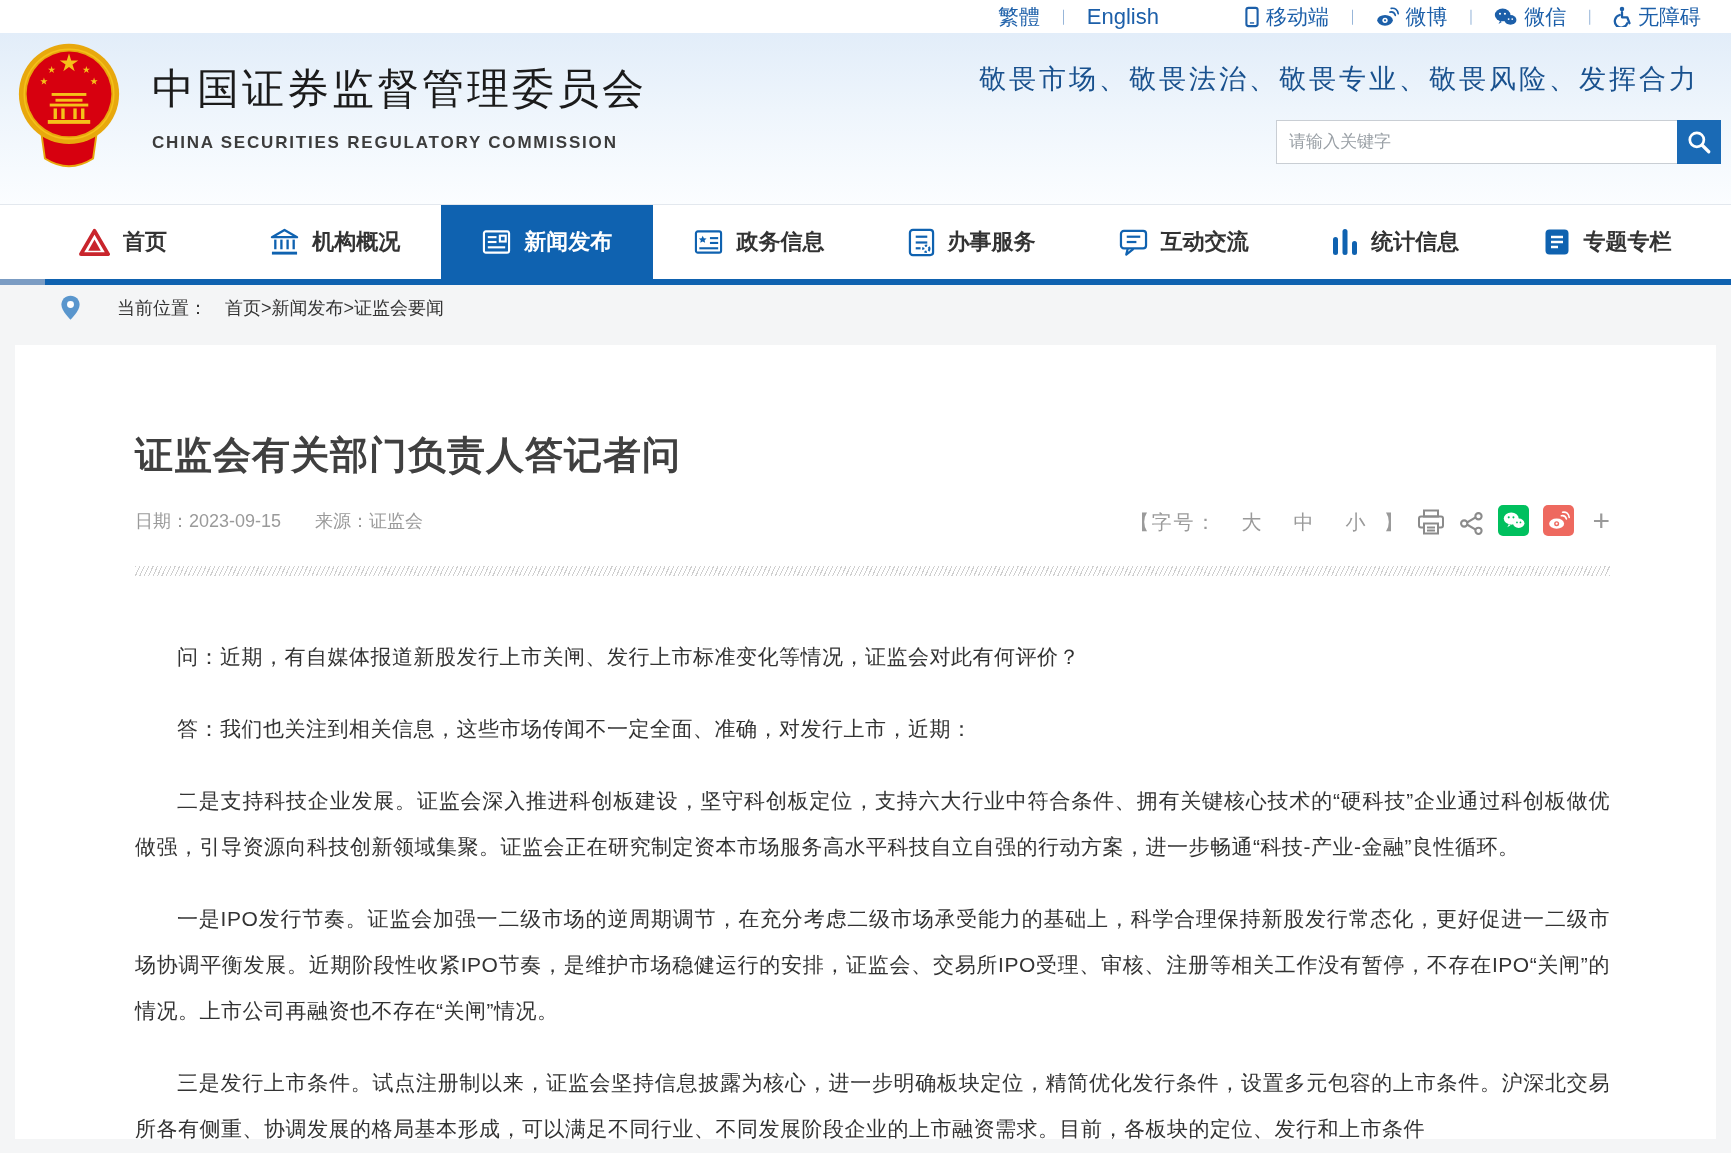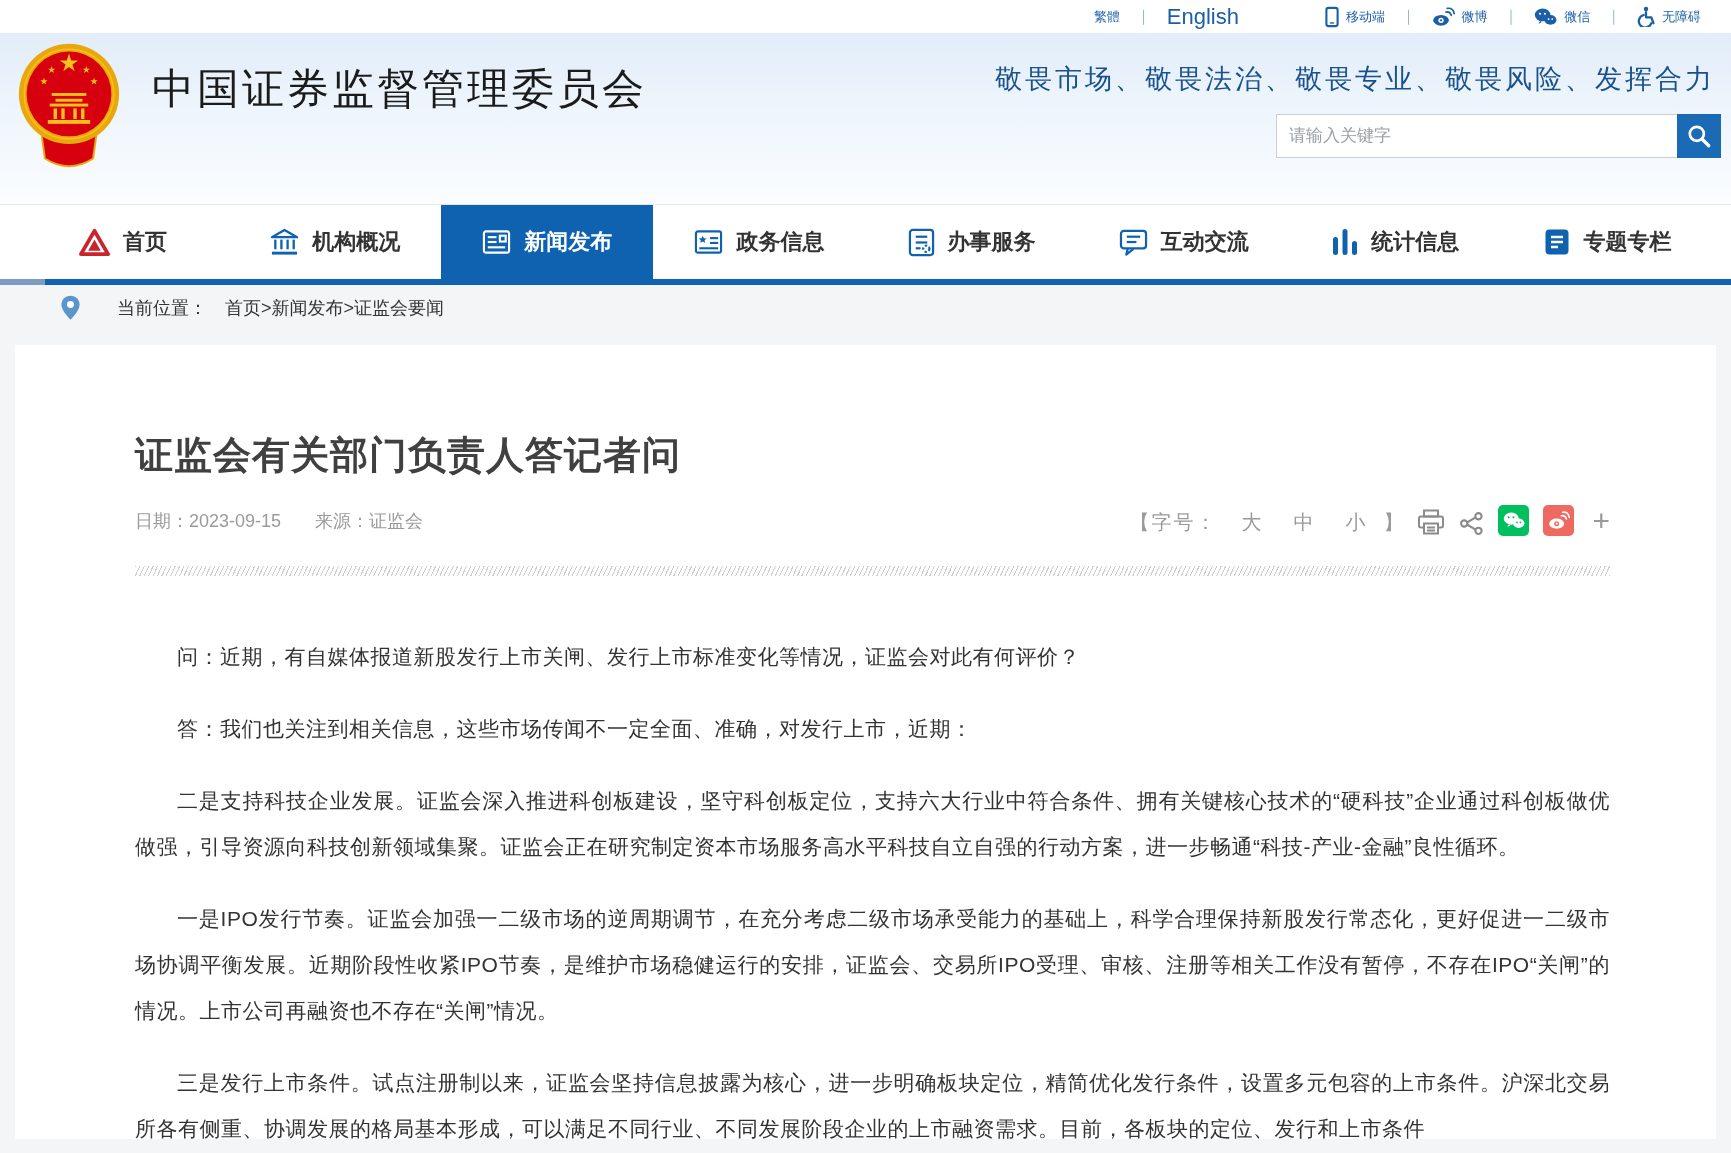--- a/index.html
+++ b/index.html
@@ -2,34 +2,34 @@
 <html><head>
 <meta charset="utf-8">
 <style>
   * { margin:0; padding:0; box-sizing:border-box; }
   html,body { background:#f4f5f6; }
   body { font-family:"Liberation Sans","DejaVu Sans",sans-serif; }
   .page { width:1731px; height:1153px; overflow:hidden; background:#f4f5f6; position:relative; }
 
   
   .topbar { height:33px; background:#ffffff; display:flex; align-items:center; justify-content:flex-end; padding-right:30px; }
-  .topbar a { text-decoration:none; color:#1c5fa9; font-size:13px; cursor:pointer; display:inline-flex; align-items:center; gap:7px; }
+  .topbar a { text-decoration:none; color:#1c5fa9; font-size:21px; cursor:pointer; display:inline-flex; align-items:center; gap:7px; }
   .topbar a.en { font-size:22px; }
   .topbar .sep { color:#8fb0d6; margin:0 16px; font-size:15px; }
   .topbar .biggap { width:86px; }
   .topbar .tic { color:#1c5fa9; display:inline-flex; }
 
   
   .header { height:171px; background:linear-gradient(180deg,#e2edf9 0%,#eef5fc 45%,#fbfdff 100%); position:relative; }
   .emblem { position:absolute; left:16px; top:6px; }
   .org { position:absolute; left:152px; top:28px; }
   .org-cn { font-size:42px; font-weight:normal; color:#1b1b1b; letter-spacing:3px; }
   .org-en { margin-top:16px; font-size:17px; font-weight:bold; color:#3c3c3c; letter-spacing:1.8px; }
-  .slogan { position:absolute; right:16px; top:28px; font-family:"Liberation Serif","DejaVu Serif",serif; font-size:27px; color:#19518e; letter-spacing:3px; white-space:nowrap; }
-  .search-box { position:absolute; right:10px; top:81px; display:flex; }
+  .slogan { position:absolute; right:32px; top:28px; font-family:"Liberation Serif","DejaVu Serif",serif; font-size:27px; color:#19518e; letter-spacing:3px; white-space:nowrap; }
+  .search-box { position:absolute; right:10px; top:87px; display:flex; }
   .search-box input { width:401px; height:44px; border:1px solid #c9ced4; border-right:none; background:#fff; padding:0 12px; font-size:17px; color:#333; font-family:inherit; outline:none; }
   .search-box input::placeholder { color:#9aa0a6; }
   .search-btn { width:44px; height:44px; background:#1a6ab5; border:none; cursor:pointer; display:flex; align-items:center; justify-content:center; }
 
   
   .navbar { height:75px; background:#fff; border-top:1px solid #e3e8ee; display:flex; padding:0 17px; }
   .nav-item { flex:1; display:flex; align-items:center; justify-content:center; gap:13px; font-size:22px; font-weight:bold; color:#333; cursor:pointer; }
   .nav-item .ic { color:#0f62b0; display:inline-flex; }
   .nav-item .ic-home { color:#c9252c; }
   .nav-item.active { background:#0f62b0; color:#fff; }
@@ -139,20 +139,21 @@
           <rect x="39" y="72" width="3.5" height="11"></rect>
             <rect x="47" y="72" width="3.5" height="11"></rect>
             <rect x="59.5" y="72" width="3.5" height="11"></rect>
             <rect x="67.5" y="72" width="3.5" height="11"></rect>
           <rect x="33" y="84" width="44" height="4"></rect>
         </g>
       </svg>
     </div>
     <div class="org">
       <div class="org-cn">中国证券监督管理委员会</div>
+      <div class="org-en">CHINA SECURITIES REGULATORY COMMISSION</div>
     </div>
     <div class="slogan">敬畏市场、敬畏法治、敬畏专业、敬畏风险、发挥合力</div>
     <div class="search-box">
       <input type="text" placeholder="请输入关键字" style="">
       <button class="search-btn">
         <span style="display:inline-flex">
           <svg viewBox="0 0 24 24" width="26" height="26">
               <circle cx="10" cy="10" r="6.5" fill="none" stroke="#fff" stroke-width="2.5"></circle>
               <line x1="15" y1="15" x2="21" y2="21" stroke="#fff" stroke-width="3" stroke-linecap="round"></line>
             </svg>

